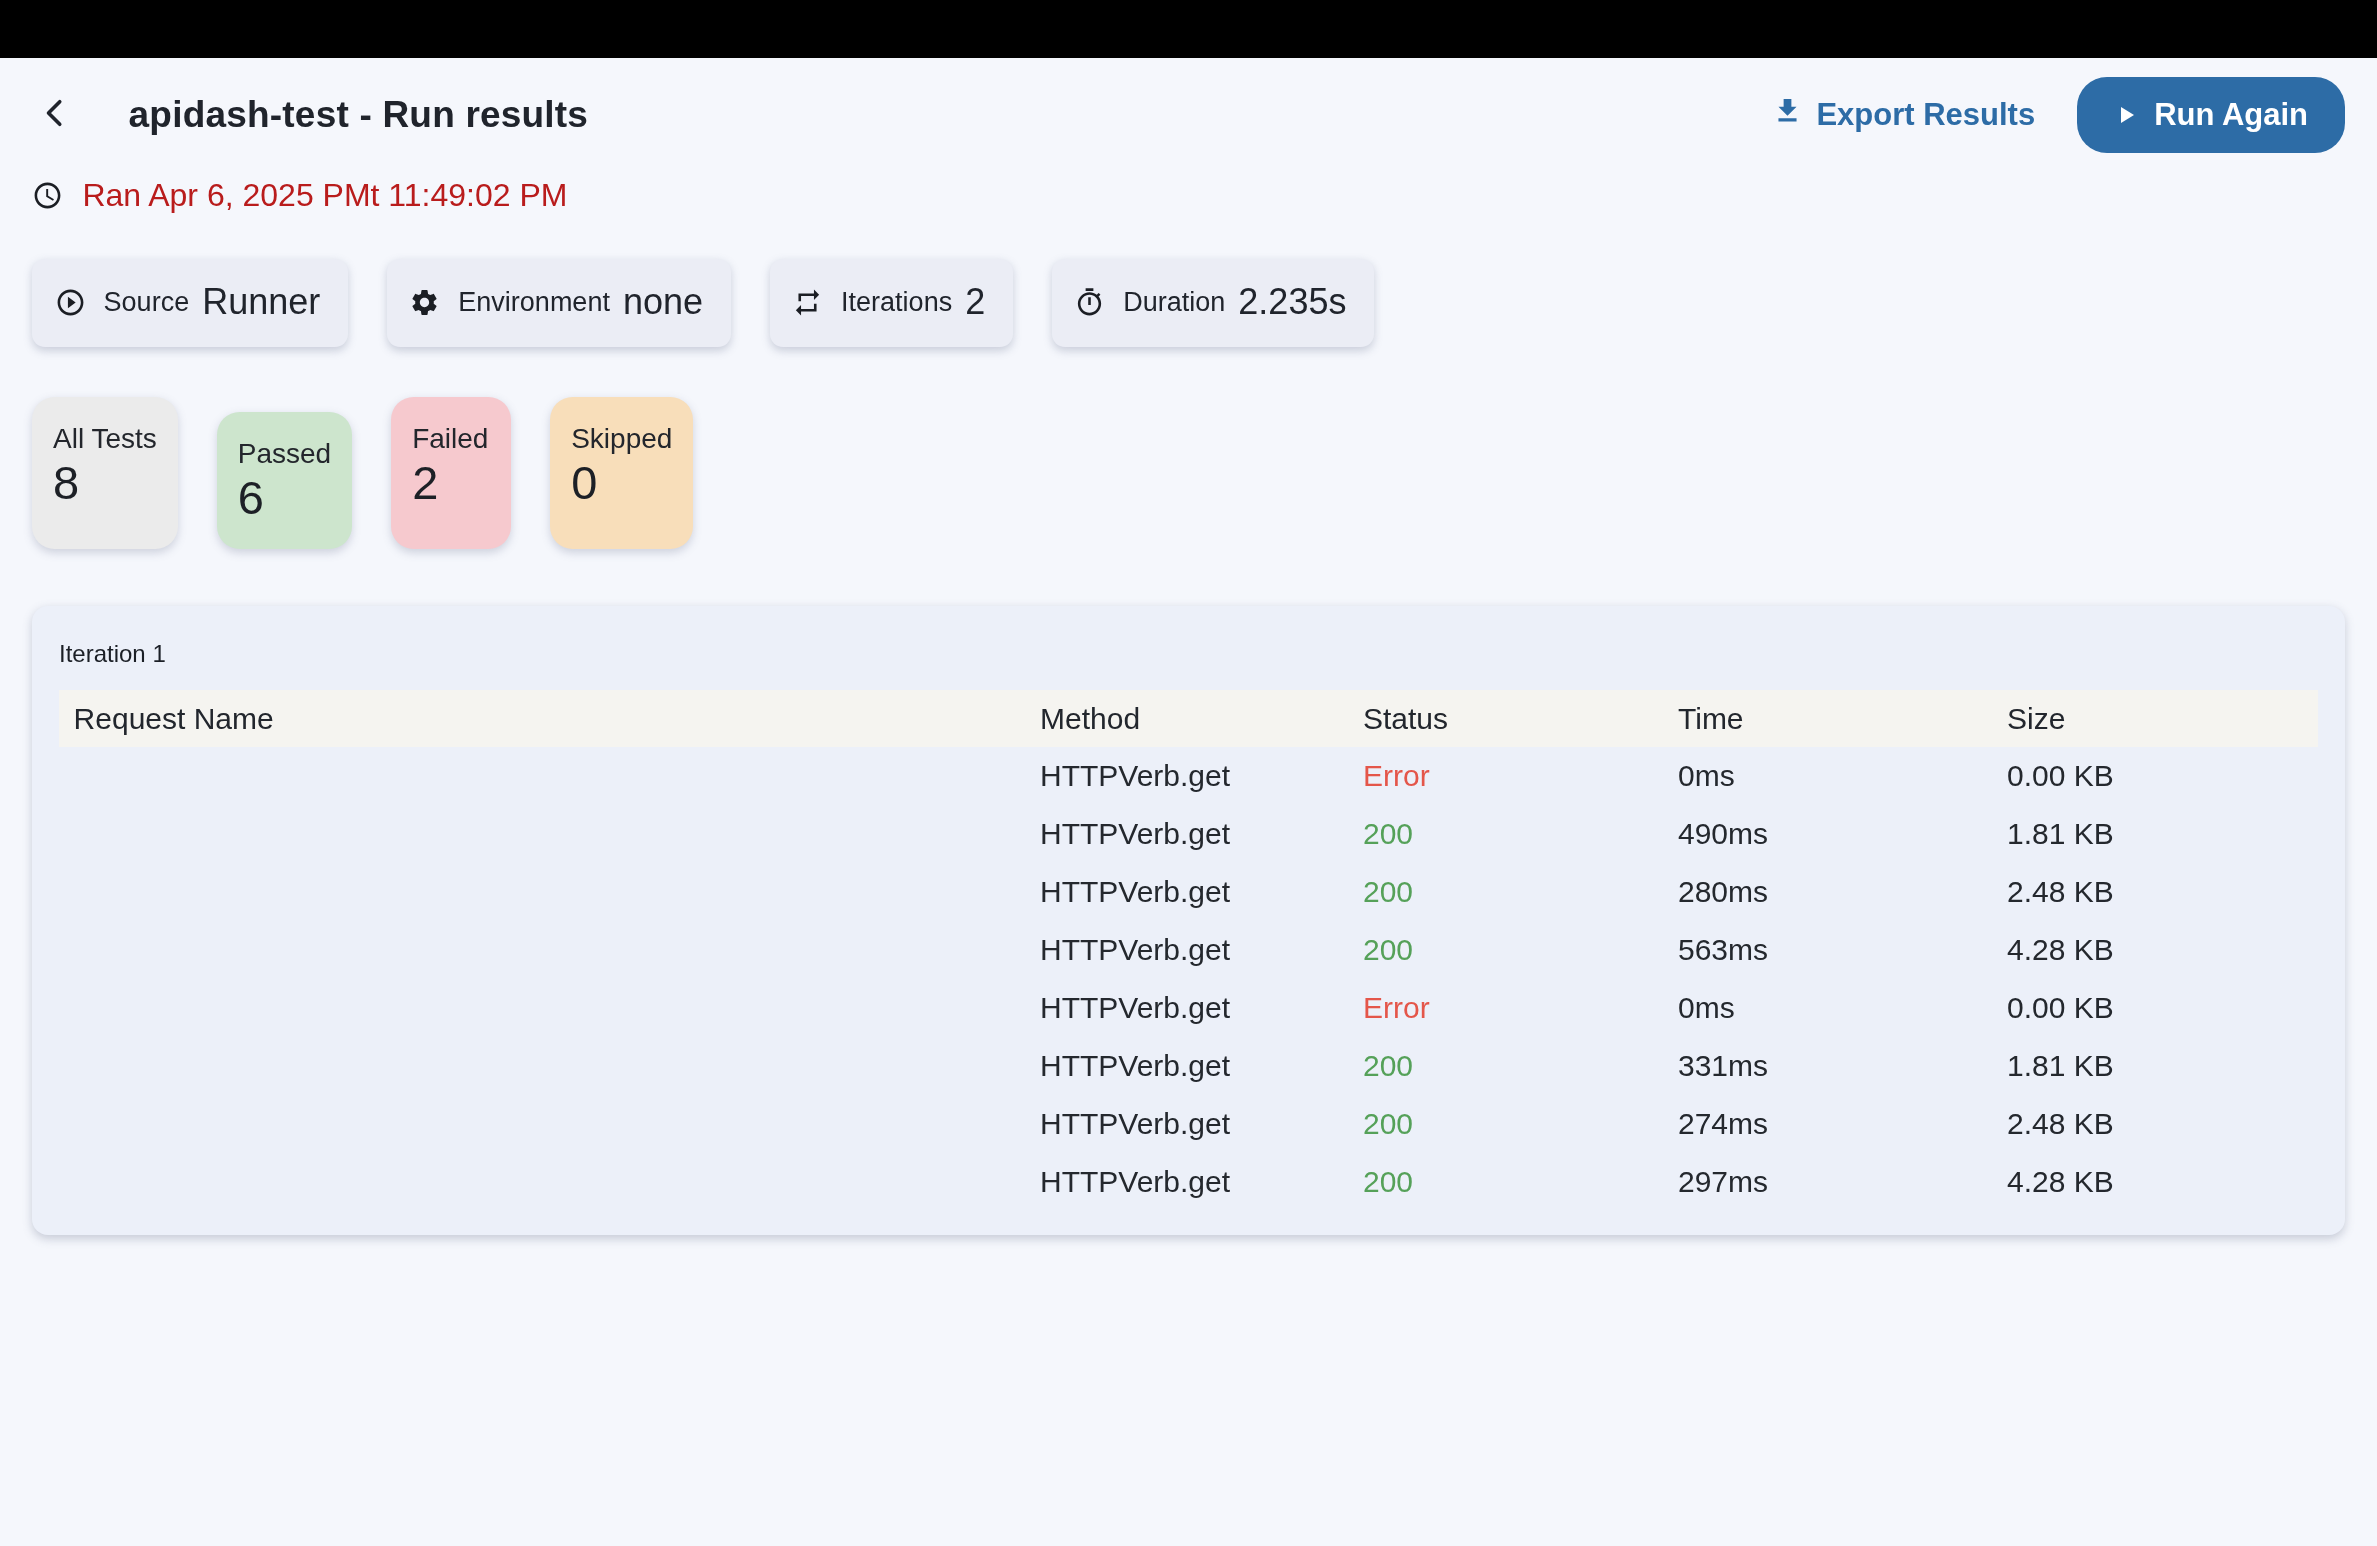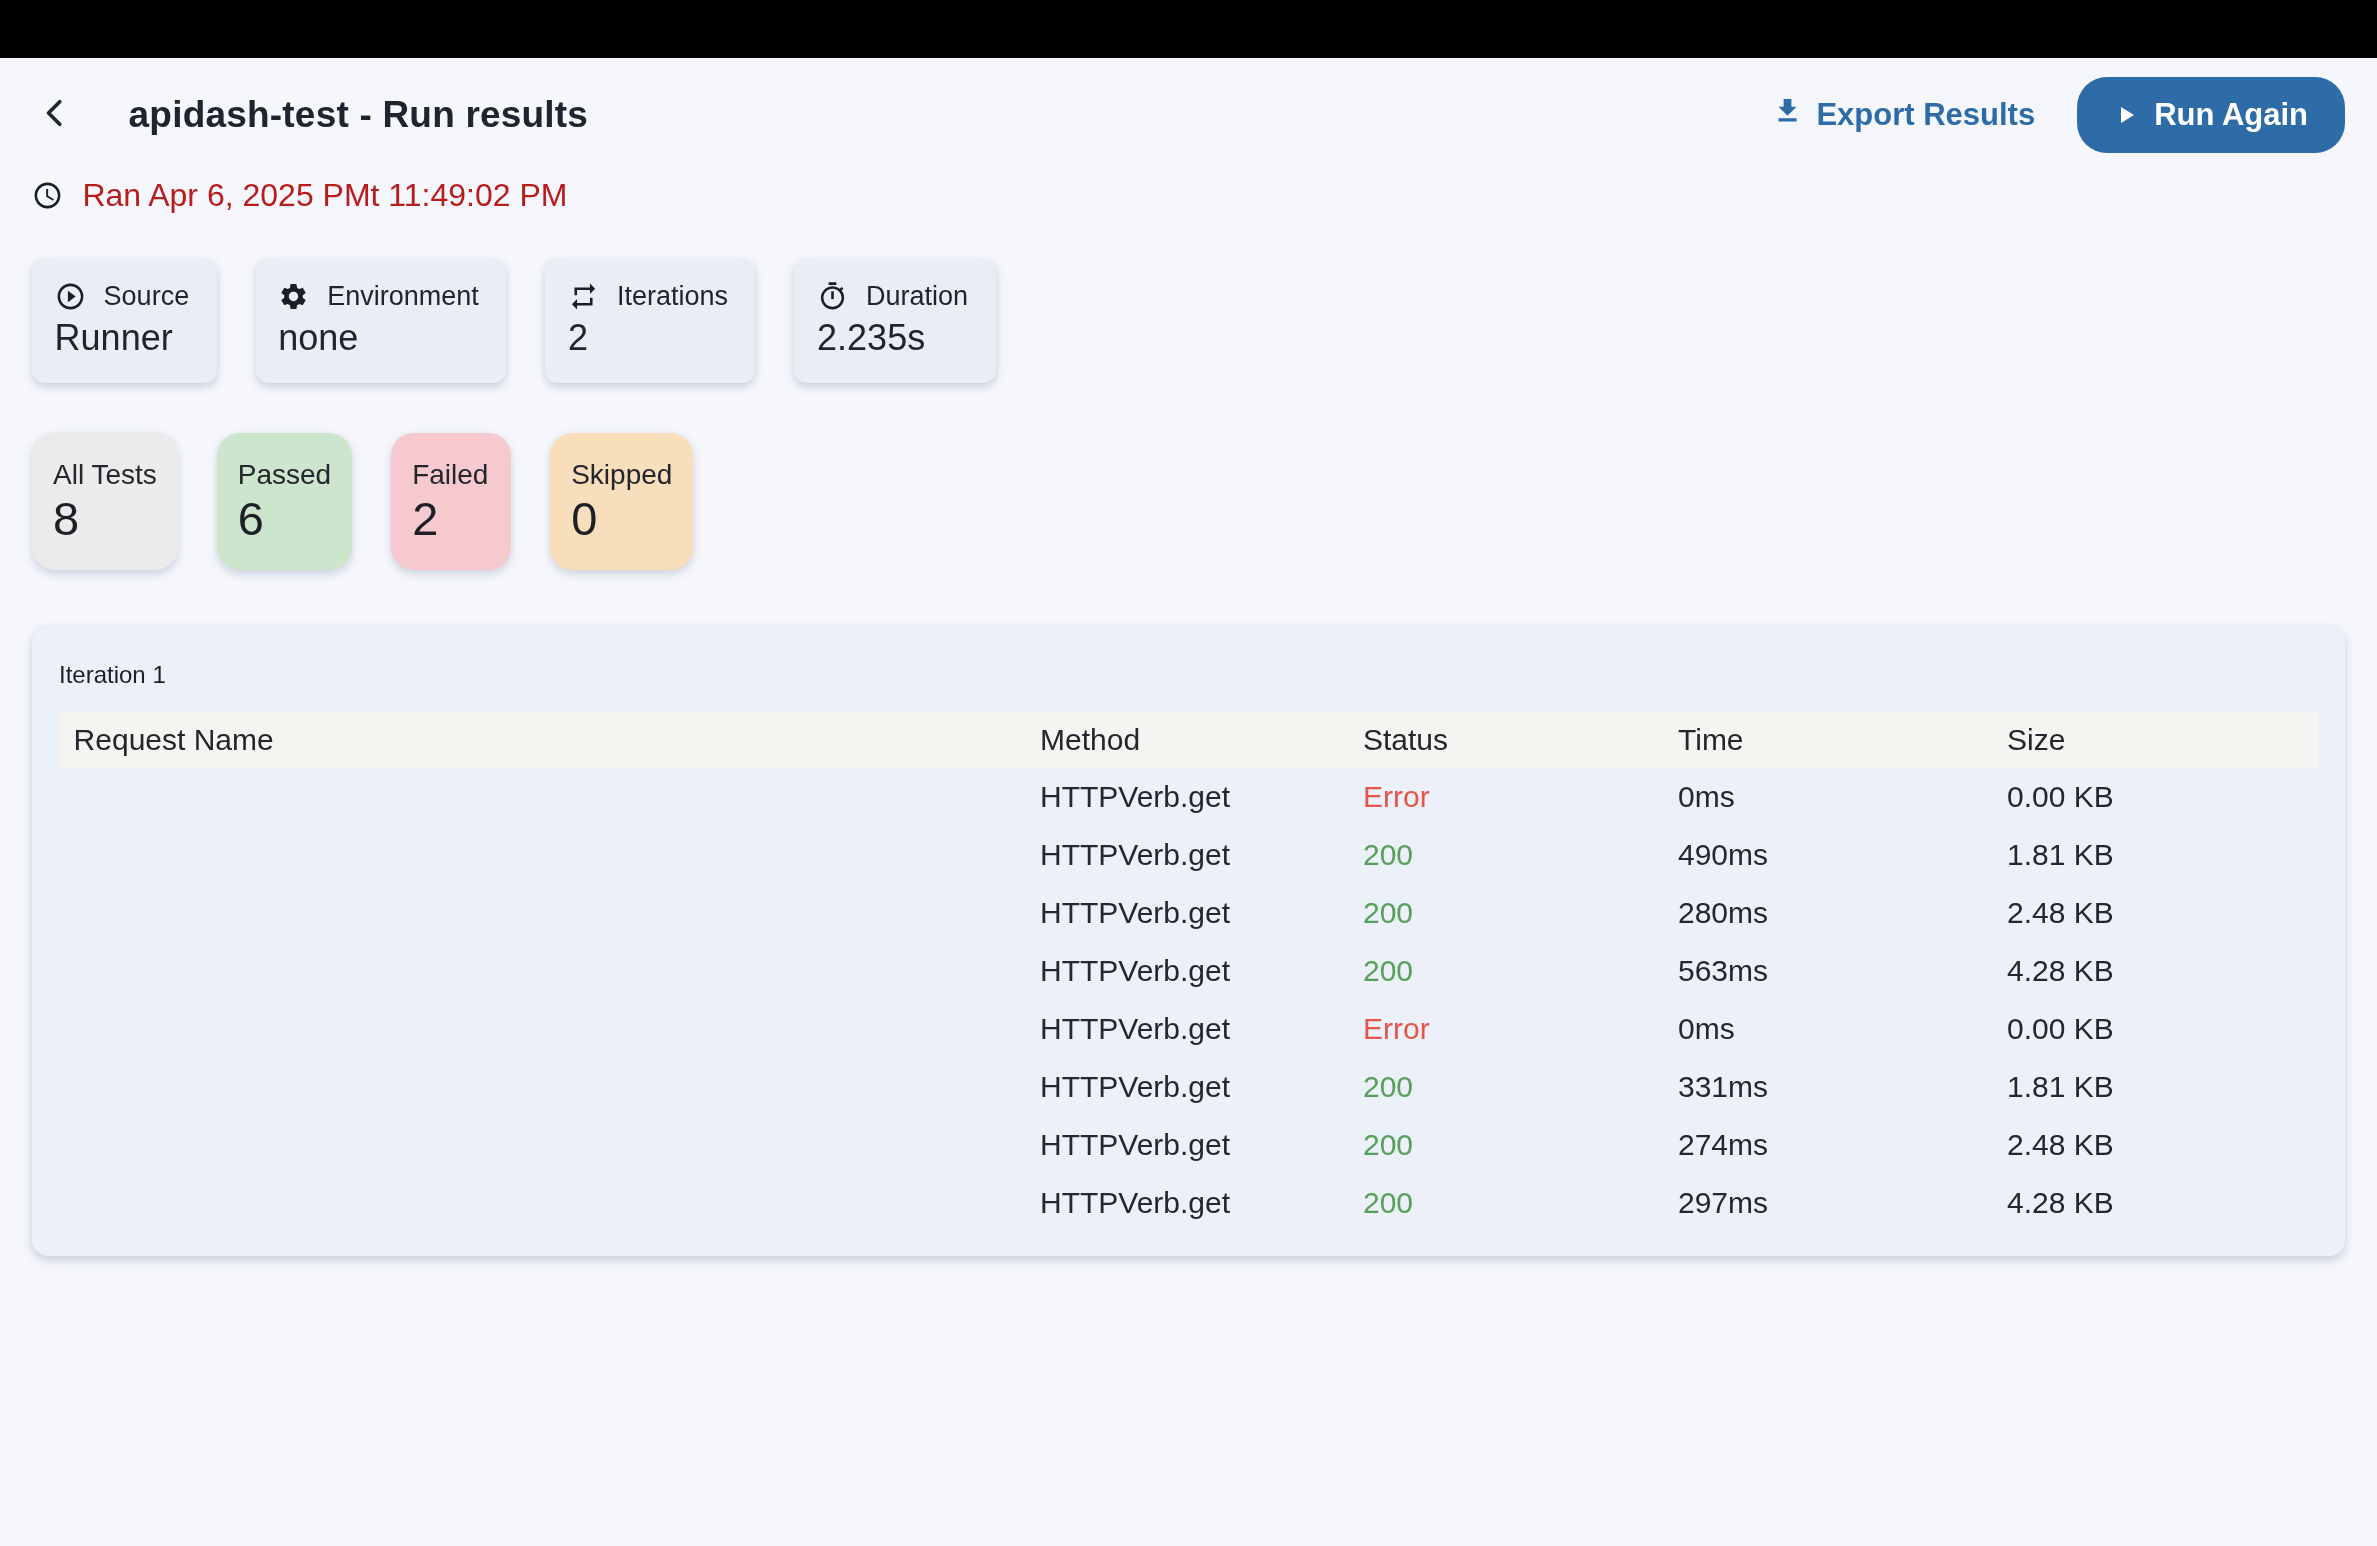--- a/index.html
+++ b/index.html
@@ -36,21 +36,21 @@
 
   
   .run-meta { display:flex; align-items:center; gap:19.4px; margin-top:27.5px; font-size:32px; font-weight:500; color:#b91c1c; }
   .run-meta svg { width:31px; height:31px; }
 
   
   .info-cards { display:flex; gap:39px; margin-top:45px; }
   .info-card {
     background:#ebedf5; border-radius:13px; padding:22.6px 27.5px 24px 22.6px;
     box-shadow:0 3.2px 8px rgba(95,105,135,0.28);
-    display:flex; flex-direction:column; gap:5px; min-width:162px;
+    display:flex; flex-direction:row; gap:13px; min-width:162px;
   }
   .info-card-top { display:flex; align-items:center; gap:18px; font-size:27px; color:#20242c; }
   .info-card-top .ic { width:31px; height:31px; display:inline-flex; }
   .info-card-top .ic svg { width:31px; height:31px; }
   .info-card-value { font-size:36px; color:#20242c; }
 
   
   .stat-cards { display:flex; gap:39px; margin-top:50px; }
   .stat-card {
     border-radius:22.6px; padding:26px 21px 24px; min-width:120px;
@@ -171,21 +171,21 @@
       </div>
     </div>
 
   <div class="stat-cards">
 
       <div class="stat-card" style="background: rgb(235, 235, 235);">
         <div class="stat-card-label">All Tests</div>
         <div class="stat-card-value">8</div>
       </div>
 
-      <div class="stat-card" style="background: rgb(205, 229, 205);">
+      <div class="stat-card" style="background: rgb(205, 229, 205); margin-top: 15px;">
         <div class="stat-card-label">Passed</div>
         <div class="stat-card-value">6</div>
       </div>
 
       <div class="stat-card" style="background: rgb(246, 201, 206);">
         <div class="stat-card-label">Failed</div>
         <div class="stat-card-value">2</div>
       </div>
 
       <div class="stat-card" style="background: rgb(248, 222, 186);">

